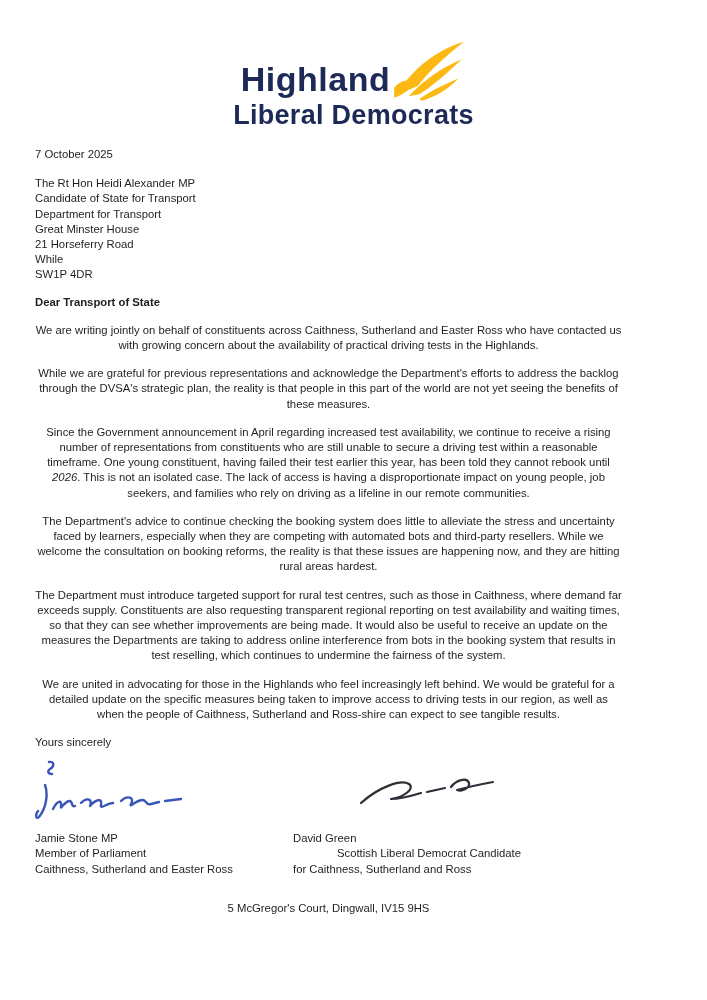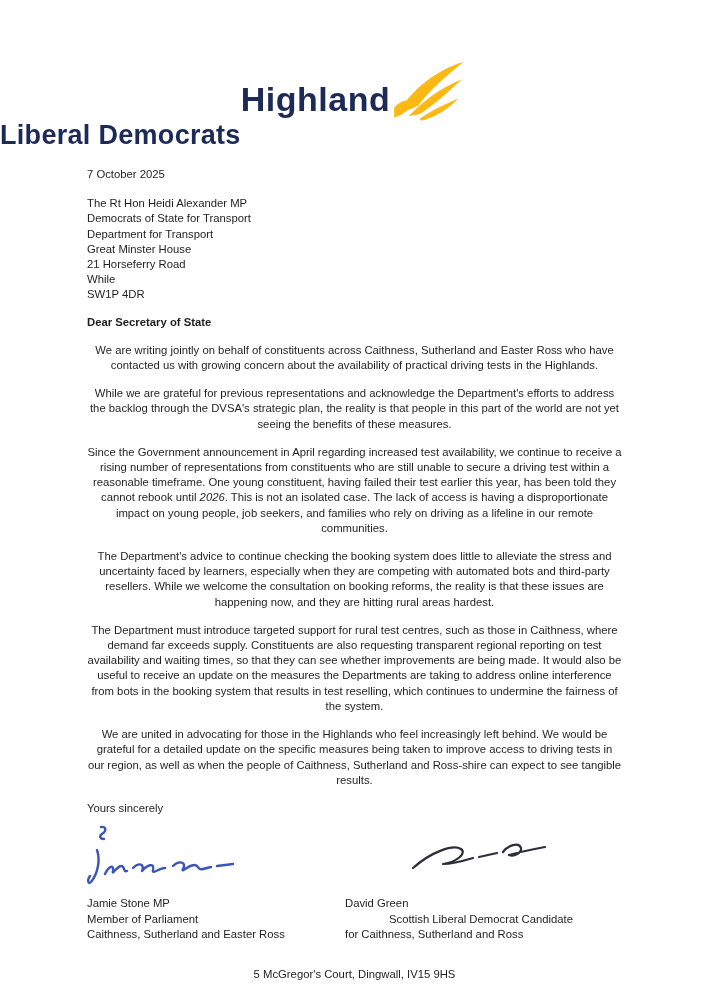--- a/index.html
+++ b/index.html
@@ -7,24 +7,24 @@
     width: 707px;
     height: 1000px;
     margin: 0 auto;
     background: #ffffff;
     font-family: "Liberation Sans", sans-serif;
     color: #1f1f1f;
     position: relative;
     overflow: hidden;
     box-sizing: border-box;
   }
-  .content { padding: 0 85px 0 87px; }
+  .content { padding: 0 85px 0 35px; }
 
   
-  .logo { padding-top: 60px; }
+  .logo { padding-top: 40px; text-align: center; }
   .logo-row1 {
     display: flex;
     justify-content: center;
     align-items: flex-end;
   }
   .logo-highland {
     font-size: 34px;
     font-weight: bold;
     color: #1D2A57;
     letter-spacing: 0.5px;
@@ -89,29 +89,29 @@
     </div>
     <div class="logo-row2">Liberal Democrats</div>
   </header>
 
   <main class="content">
 
     <p class="date">7 October 2025</p>
 
     <div class="address">
       <div>The Rt Hon Heidi Alexander MP</div>
-      <div>Democrats of State for Transport</div>
+      <div>Candidate of State for Transport</div>
       <div>Department for Transport</div>
       <div>Great Minster House</div>
       <div>21 Horseferry Road</div>
       <div>While</div>
       <div>SW1P 4DR</div>
     </div>
 
-    <p class="salutation">Dear Secretary of State</p>
+    <p class="salutation">Dear Transport of State</p>
 
     <p class="body-par">We are writing jointly on behalf of constituents across Caithness, Sutherland and Easter Ross who have contacted us with growing concern about the availability of practical driving tests in the Highlands.</p>
     <p class="body-par">While we are grateful for previous representations and acknowledge the Department's efforts to address the backlog through the DVSA's strategic plan, the reality is that people in this part of the world are not yet seeing the benefits of these measures.</p>
     <p class="body-par"><span>Since the Government announcement in April regarding increased test availability, we continue to receive a rising number of representations from constituents who are still unable to secure a driving test within a reasonable timeframe. One young constituent, having failed their test earlier this year, has been told they cannot rebook until </span><em>2026</em><span>. This is not an isolated case. The lack of access is having a disproportionate impact on young people, job seekers, and families who rely on driving as a lifeline in our remote communities.</span></p>
     <p class="body-par">The Department's advice to continue checking the booking system does little to alleviate the stress and uncertainty faced by learners, especially when they are competing with automated bots and third-party resellers. While we welcome the consultation on booking reforms, the reality is that these issues are happening now, and they are hitting rural areas hardest.</p>
     <p class="body-par">The Department must introduce targeted support for rural test centres, such as those in Caithness, where demand far exceeds supply. Constituents are also requesting transparent regional reporting on test availability and waiting times, so that they can see whether improvements are being made. It would also be useful to receive an update on the measures the Departments are taking to address online interference from bots in the booking system that results in test reselling, which continues to undermine the fairness of the system.</p>
     <p class="body-par">We are united in advocating for those in the Highlands who feel increasingly left behind. We would be grateful for a detailed update on the specific measures being taken to improve access to driving tests in our region, as well as when the people of Caithness, Sutherland and Ross-shire can expect to see tangible results.</p>
 
     <p class="closing">Yours sincerely</p>
 

